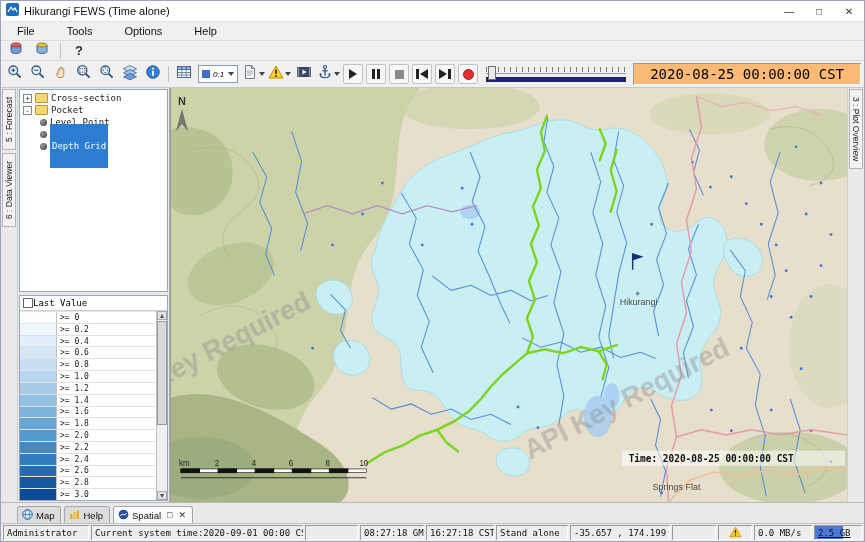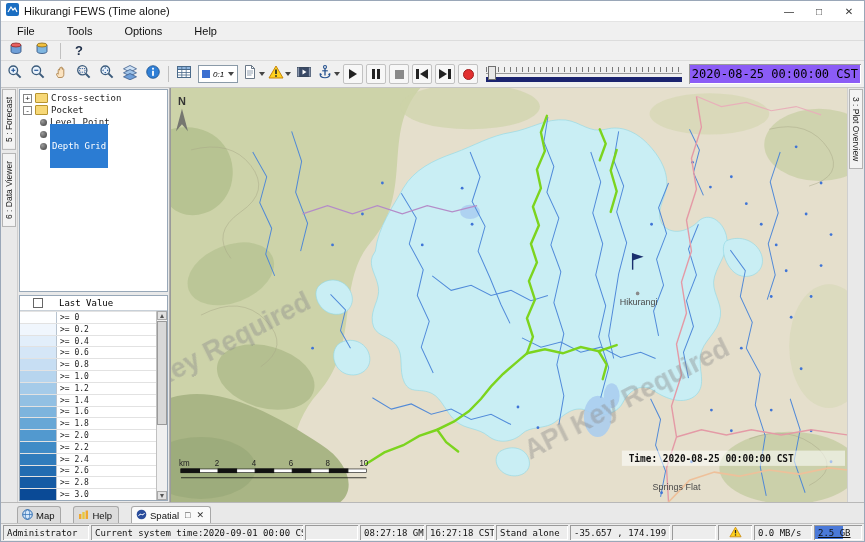--- a/index.html
+++ b/index.html
@@ -45,22 +45,22 @@
   .rec-dot{width:9px;height:9px;border-radius:50%;background:#e23030;
     border:1px solid #a02020;}
   .timeline{flex:1;height:17px;margin:0 6px;position:relative;}
   .tl-ticks{position:absolute;top:1px;left:0;right:0;height:5px;
     background:repeating-linear-gradient(to right,#7a7a7a 0 1px,transparent 1px 6px);}
   .tl-track{position:absolute;top:7px;left:0;right:0;height:1px;background:#9a9a9a;}
   .tl-bar{position:absolute;bottom:1px;left:0;right:0;height:5px;background:#1b2470;}
   .tl-thumb{position:absolute;left:2px;top:0;width:6px;height:12px;
     background:#e8e8e8;border:1px solid #707070;}
   .dt-box{box-shadow:inset 1px 1px 0 #9a9a9a,inset -1px -1px 0 #fff;
-    font-family:"DejaVu Sans Mono",monospace;font-size:12px;padding:3px 3px;
-    white-space:nowrap;background:#8b5cf6;}
+    font-family:"DejaVu Sans Mono",monospace;font-size:14px;padding:3px 17px;
+    white-space:nowrap;background:#fdba74;}
   
   .main{flex:1;display:flex;min-height:0;}
   .tabstrip{width:16px;background:#e9e9e9;display:flex;flex-direction:column;
     gap:3px;align-items:center;padding-top:1px;flex:0 0 auto;}
   .tabstrip.left{border-right:1px solid #cfcfcf;}
   .tabstrip.right{border-left:1px solid #cfcfcf;}
   .vtab{background:#f3f3f3;border:1px solid #b4b4b4;font-size:8.5px;color:#222;
     padding:7px 1px;white-space:nowrap;}
   .vtab.l{writing-mode:vertical-rl;transform:rotate(180deg);}
   .vtab.r{writing-mode:vertical-rl;}
@@ -75,22 +75,22 @@
   .expander{width:9px;height:9px;border:1px solid #848484;background:#fff;
     font-size:8px;line-height:7px;text-align:center;box-sizing:border-box;
     flex:0 0 auto;font-family:"Liberation Sans",sans-serif;}
   .folder-icon{width:11px;height:8px;background:#f7d877;border:1px solid #b89530;
     border-radius:1px;flex:0 0 auto;}
   .node-dot{width:7px;height:7px;border-radius:50%;flex:0 0 auto;
     background:radial-gradient(circle at 35% 35%,#9a9a9a,#3a3a3a);}
   .sel{background:#2b7cd3;color:#fff;padding:17px 2px;}
   .legend-box{margin-top:3px;flex:1;border:1px solid #98a8b8;background:#fff;
     display:flex;flex-direction:column;overflow:hidden;min-height:0;}
-  .legend-header{height:14px;display:flex;align-items:center;gap:16px;
-    padding:0 13px;border-bottom:1px solid #c8d0d8;flex:0 0 auto;
+  .legend-header{height:14px;display:flex;align-items:center;gap:0;
+    padding:0 3px;border-bottom:1px solid #c8d0d8;flex:0 0 auto;
     font-family:"DejaVu Sans Mono",monospace;font-size:9px;}
   .cbx{width:8px;height:8px;border:1px solid #666;background:#fff;flex:0 0 auto;}
   .legend-list{flex:1;position:relative;min-height:0;}
   .legend-rows{position:absolute;left:0;top:0;right:10px;bottom:0;display:flex;
     flex-direction:column;}
   .legend-row{flex:1;display:flex;align-items:stretch;border-top:1px solid #e2e2e2;}
   .swatch{width:36px;border-right:1px solid #b8c4d0;flex:0 0 auto;}
   .legend-label{font-family:"DejaVu Sans Mono",monospace;font-size:8px;
     display:flex;align-items:center;padding-left:3px;color:#222;}
   .vscroll{position:absolute;right:0;top:0;bottom:0;width:10px;background:#f0f0f0;
@@ -103,21 +103,21 @@
     border-right:2.5px solid transparent;border-bottom:4px solid #555;}
   .vs-tri-dn{width:0;height:0;border-left:2.5px solid transparent;
     border-right:2.5px solid transparent;border-top:4px solid #555;}
   .vs-thumb{position:absolute;left:0;right:0;top:10px;height:55%;
     background:#d8d8d8;border:1px solid #9a9a9a;box-sizing:border-box;}
   .map-area{flex:1;position:relative;min-width:0;border-left:1px solid #9a9a9a;
     background:#e5dfcc;}
   .map-area svg{display:block;width:100%;height:100%;}
   
   .bottom-tabs{height:20px;background:#e9e9e9;border-top:1px solid #b8b8b8;
-    display:flex;align-items:flex-end;padding-left:16px;gap:12px;flex:0 0 auto;}
+    display:flex;align-items:flex-end;padding-left:16px;gap:3px;flex:0 0 auto;}
   .btab{display:flex;align-items:center;gap:3px;font-size:9.5px;color:#111;
     padding:2px 6px 2px 4px;border:1px solid #a8a8a8;border-bottom:none;
     background:#dcdcdc;border-radius:3px 3px 0 0;height:17px;box-sizing:border-box;}
   .btab.active{background:#fafafa;}
   .tab-ctrl{font-size:9px;color:#333;margin-left:3px;}
   .logs-row{height:18px;background:#e9e9e9;border-top:1px solid #c4c4c4;
     display:flex;align-items:center;padding-left:3px;flex:0 0 auto;}
   .logs-btn{font-size:9px;padding:1px 8px;border:1px solid #888;border-radius:2px;
     background:linear-gradient(#fcfcfc,#dcdcdc);color:#111;}
   

